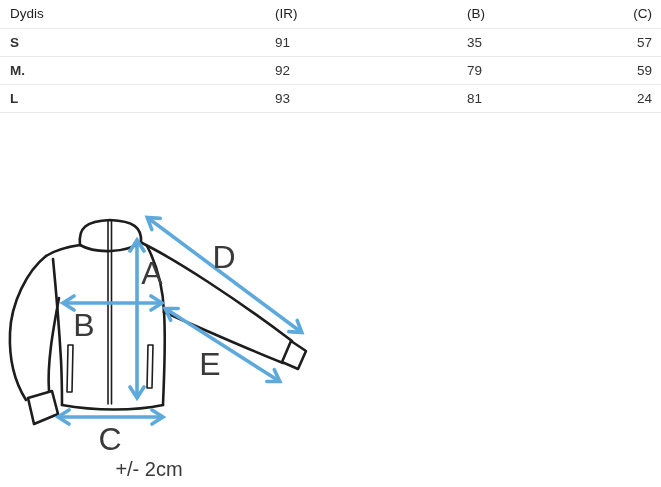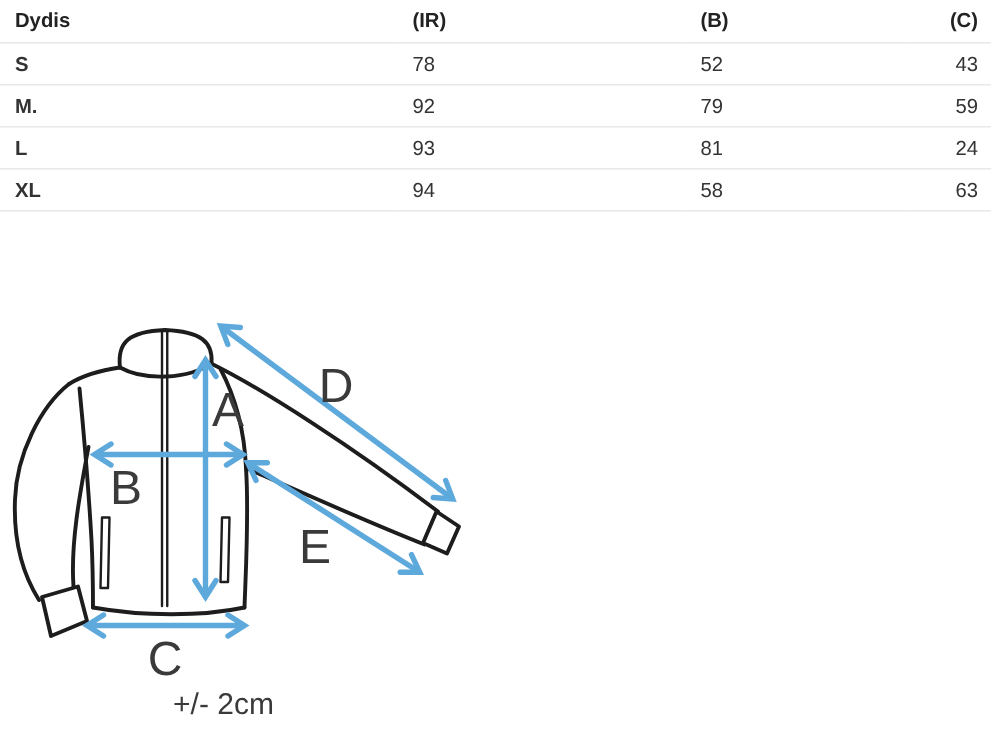--- a/index.html
+++ b/index.html
@@ -29,21 +29,21 @@
   .size-table th,
   .size-table td{
     height:28px;
     border-bottom:1px solid var(--border-color);
     text-align:left;
     padding:0 0 0 10px;
     vertical-align:middle;
     white-space:nowrap;
     overflow:hidden;
   }
-  .size-table th{font-weight:bold;color:#222;}
+  .size-table th{font-weight:normal;color:#222;}
   .size-table td.size-cell{font-weight:bold;}
   .size-table th:last-child,
   .size-table td:last-child{
     text-align:right;
     padding:0 9px 0 0;
   }
   
   .diagram{
     position:absolute;
     left:0;top:195px;
@@ -78,41 +78,35 @@
       <tr>
         <th>Dydis</th>
         <th>(IR)</th>
         <th>(B)</th>
         <th>(C)</th>
       </tr>
     </thead>
     <tbody>
       <tr>
         <td class="size-cell">S</td>
-        <td>78</td>
-        <td>52</td>
-        <td>43</td>
+        <td>91</td>
+        <td>35</td>
+        <td>57</td>
       </tr>
       <tr>
         <td class="size-cell">M.</td>
         <td>92</td>
         <td>79</td>
         <td>59</td>
       </tr>
       <tr>
         <td class="size-cell">L</td>
         <td>93</td>
         <td>81</td>
         <td>24</td>
-      </tr>
-      <tr>
-        <td class="size-cell">XL</td>
-        <td>94</td>
-        <td>58</td>
-        <td>63</td>
       </tr>
     </tbody>
   </table>
 
   <div class="diagram">
     <svg viewBox="0 0 330 292" width="330" height="292">
       <defs>
         <marker id="ah" viewBox="0 0 18 18" markerWidth="18" markerHeight="18" refX="13" refY="9" orient="auto-start-reverse" markerUnits="userSpaceOnUse">
           <path d="M3 2 L14 9 L3 16" fill="none" stroke="var(--arrow-color)" stroke-width="3.6" stroke-linecap="round"></path>
         </marker>

